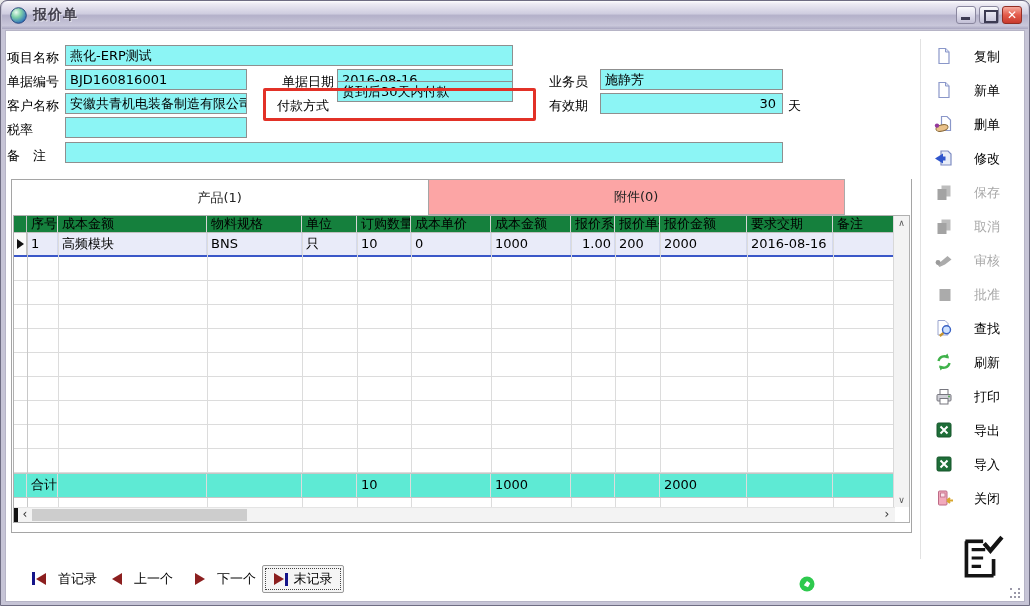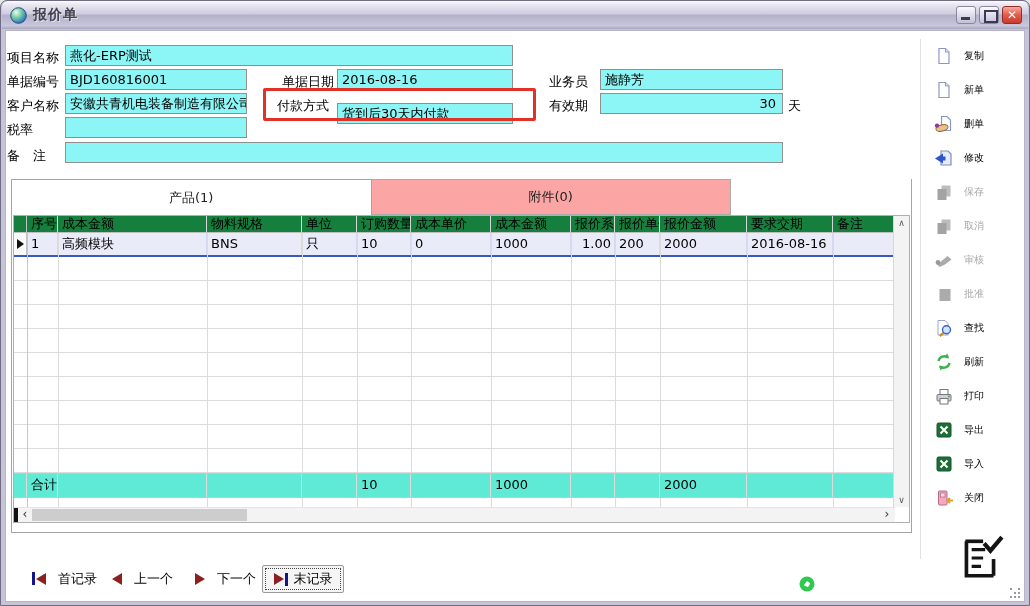--- a/index.html
+++ b/index.html
@@ -30,21 +30,21 @@
   .flabel { position:absolute; font-size:13px; color:#000; white-space:nowrap; }
   .ffield { position:absolute; height:21px; background:#8cf5f5; border:1px solid #8f8f8f;
             font-size:13px; color:#000; line-height:19px; padding:0 4px; white-space:nowrap; overflow:hidden; }
   .ffield.num { text-align:right; padding-right:6px; }
   .redbox { position:absolute; left:262px; top:87px; width:273px; height:33px;
             border:3px solid #e23127; border-radius:2px; pointer-events:none; }
 
   
   .tabpanel { position:absolute; left:10px; top:178px; width:901px; height:354px;
               border:1px solid #a5a5a5; border-top:none; background:#fff; }
-  .tabstrip { position:absolute; left:10px; top:178px; width:720px; height:36px; display:flex; }
+  .tabstrip { position:absolute; left:10px; top:178px; width:834px; height:36px; display:flex; }
   .tab { flex:1; font-size:13px; color:#222; display:flex; align-items:center; justify-content:center; }
   .tab.active { background:#fff; border:1px solid #a5a5a5; border-bottom:none; }
   .tab.inactive { background:#fca5a5; border:1px solid #aaa; border-left:none; }
 
   
   .grid { position:absolute; left:12px; top:214px; width:897px; height:308px;
           border:1px solid #b0b0b0; background:#fff; --cols:13px 31px 149px 95px 55px 54px 80px 80px 44px 45px 87px 86px 1fr;
           font-size:13px; }
   .ghead { position:absolute; left:0; top:0; width:880px; height:17px; display:grid; grid-template-columns:var(--cols); }
   .ghead .hc { border-right:1px solid #d6d6d6; border-bottom:1px solid #bfbfbf; background:#15803d;
@@ -69,21 +69,21 @@
   .vscroll .arr { position:absolute; left:0; width:15px; height:14px; text-align:center; font-size:9px; color:#555; line-height:14px; }
   .vscroll .up { top:0; } .vscroll .dn { bottom:0; }
   .hscroll { position:absolute; left:0; bottom:0; width:881px; height:15px; background:#f3f3f3; border-top:1px solid #e4e4e4; }
   .hscroll .mark { position:absolute; left:0; top:0; width:4px; height:14px; background:#111; }
   .hscroll .arr { position:absolute; top:0; width:14px; height:14px; text-align:center; font-size:12px; color:#333; line-height:13px; }
   .hscroll .la { left:4px; } .hscroll .ra { right:1px; }
   .hthumb { position:absolute; left:18px; top:1px; width:215px; height:12px; background:#cdcdcd; }
 
   
   .sidebar { position:absolute; left:933px; top:44px; width:92px; display:flex; flex-direction:column; gap:13px; }
-  .sbtn { display:flex; align-items:center; gap:10px; height:21px; font-size:10px; color:#000; cursor:default; }
+  .sbtn { display:flex; align-items:flex-end; gap:20px; height:21px; font-size:13px; color:#000; cursor:default; }
   .sbtn.disabled { color:#a8a8a8; }
   .sbtn svg { flex:0 0 auto; }
 
   
   .nav-item { position:absolute; display:flex; align-items:center; gap:12px; font-size:13px; color:#000; height:27px; }
   .nbar { width:3px; height:13px; background:#15158a; }
   .tl { width:0; height:0; border-top:6.5px solid transparent; border-bottom:6.5px solid transparent; border-right:10px solid #8c1f1f; }
   .tr { width:0; height:0; border-top:6.5px solid transparent; border-bottom:6.5px solid transparent; border-left:10px solid #8c1f1f; }
   .nav-ico { display:inline-flex; align-items:center; gap:1px; }
   .nav-btn { position:absolute; left:261px; top:564px; width:82px; height:28px; background:#f5f5f5;
@@ -129,21 +129,21 @@
   <div class="flabel" style="left:6px;top:72px">单据编号</div>
   <div class="ffield" style="left:64px;top:68px;width:182px">BJD160816001</div>
   <div class="flabel" style="left:281px;top:72px">单据日期</div>
   <div class="ffield" style="left:336px;top:68px;width:176px">2016-08-16</div>
   <div class="flabel" style="left:548px;top:72px">业务员</div>
   <div class="ffield" style="left:599px;top:68px;width:183px">施静芳</div>
 
   <div class="flabel" style="left:6px;top:96px">客户名称</div>
   <div class="ffield" style="left:64px;top:92px;width:182px">安徽共青机电装备制造有限公司</div>
   <div class="flabel" style="left:276px;top:96px">付款方式</div>
-  <div class="ffield" style="left:336px;top:102px;width:176px">货到后30天内付款</div>
+  <div class="ffield" style="left:336px;top:80px;width:176px">货到后30天内付款</div>
   <div class="flabel" style="left:548px;top:96px">有效期</div>
   <div class="ffield num" style="left:599px;top:92px;width:183px">30</div>
   <div class="flabel" style="left:787px;top:96px">天</div>
 
   <div class="flabel" style="left:6px;top:120px">税率</div>
   <div class="ffield" style="left:64px;top:116px;width:182px"></div>
 
   <div class="flabel" style="left:6px;top:146px">备　注</div>
   <div class="ffield" style="left:64px;top:141px;width:718px"></div>
 

